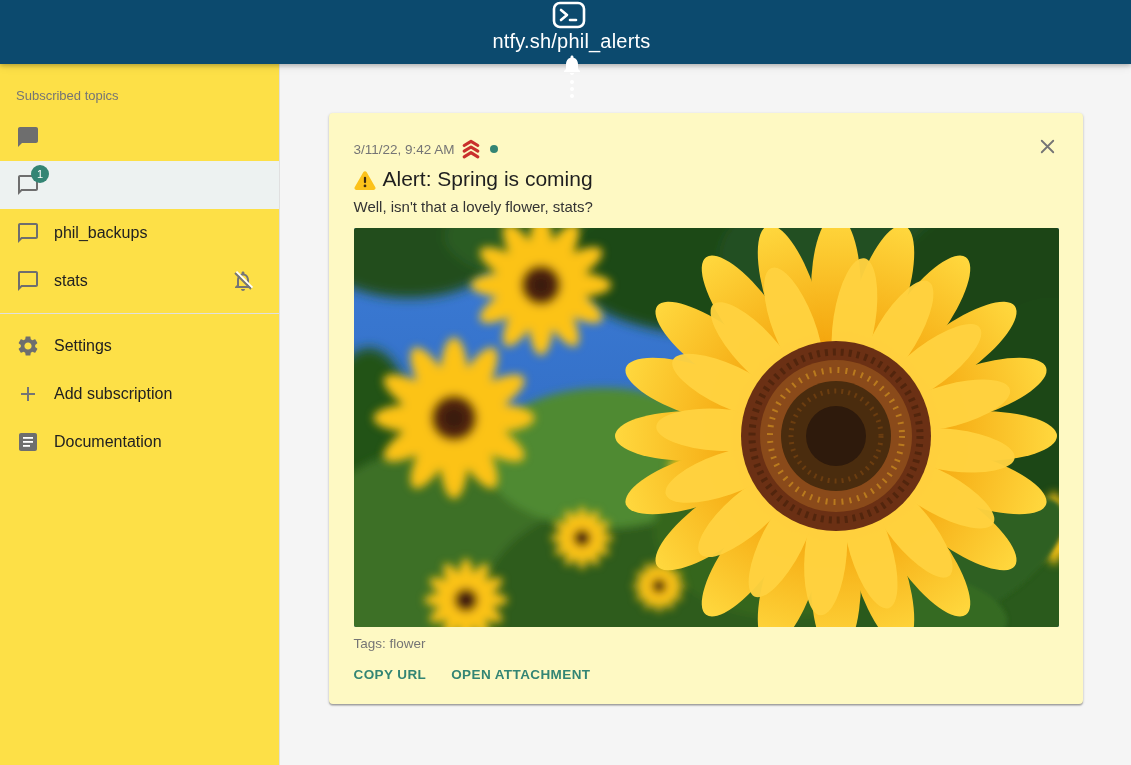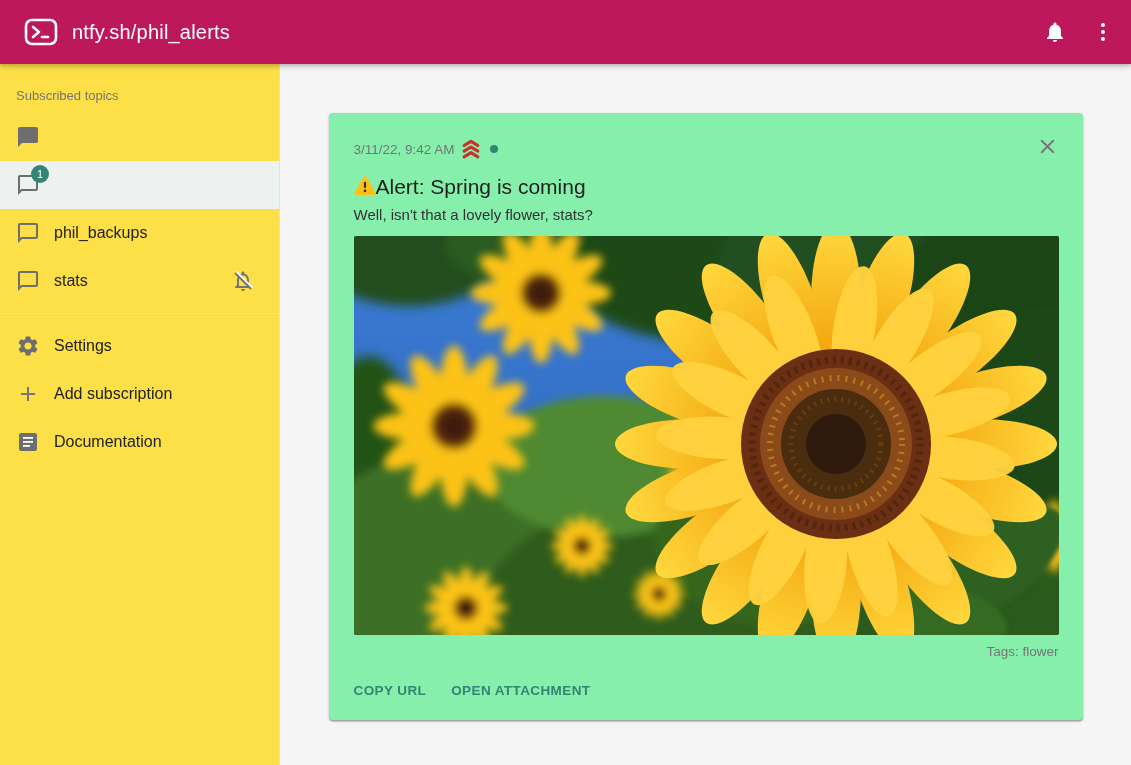--- a/index.html
+++ b/index.html
@@ -1,22 +1,22 @@
 <!DOCTYPE html>
 <html><head>
 <meta charset="utf-8">
 <style>
   * { margin:0; padding:0; box-sizing:border-box; }
   html,body { width:1131px; height:765px; overflow:hidden;
     font-family:"Liberation Sans", sans-serif; background:#f5f5f5; }
 
   
-  .appbar { height:64px; background:#be185d; display:flex; align-items:center;
+  .appbar { height:64px; background:#0c4a6e; display:flex; align-items:center;
     padding:0 4px 0 16px; box-shadow:0 2px 4px rgba(0,0,0,.2), 0 1px 10px rgba(0,0,0,.12);
-    position:relative; z-index:20; }
+    position:relative; z-index:20;flex-direction:column; }
   .appbar-logo { width:34px; height:30px; margin:0 14px 0 8px; display:flex; align-items:center; }
   .appbar-title { color:#fff; font-size:20px; font-weight:500; letter-spacing:.2px; flex:1; }
   .icon-btn { width:48px; height:48px; border:none; background:transparent; border-radius:50%;
     display:flex; align-items:center; justify-content:center; cursor:pointer; }
 
   
   .layout { display:flex; height:701px; }
   .sidebar { width:280px; background:#fde047; border-right:1px solid #e0e0e0; padding-top:8px; }
   .section-label { color:#757575; font-size:13px; font-weight:500; padding:16px 16px 10px; }
   .srow { height:48px; display:flex; align-items:center; padding:0 16px; cursor:pointer;
@@ -24,38 +24,38 @@
   .srow.selected { background:#edf2f1; }
   .srow .licon { width:24px; height:24px; margin-right:14px; flex:none; position:relative; }
   .srow .label { flex:1; white-space:nowrap; overflow:hidden; }
   .badge { position:absolute; top:-8px; right:-9px; min-width:18px; height:18px; border-radius:9px;
     background:#338574; color:#fff; font-size:11px; font-weight:500; display:flex;
     align-items:center; justify-content:center; padding:0 4px; }
   .divider { border-top:1px solid #e0e0e0; margin:8px 0; }
 
   
   .main { flex:1; overflow:hidden; }
-  .card { width:754px; margin:49px auto 0; background:#86efac; border-radius:4px; position:relative;
+  .card { width:754px; margin:49px auto 0; background:#fef9c3; border-radius:4px; position:relative;
     box-shadow:0 1px 3px rgba(0,0,0,.2), 0 1px 1px rgba(0,0,0,.14), 0 2px 1px rgba(0,0,0,.12);
     padding:26px 24px 14px 25px; }
   .meta-row { display:flex; align-items:center; }
   .timestamp { color:#757575; font-size:13.5px; }
   .prio { width:22px; height:20px; margin-left:5px; }
   .newdot { width:8px; height:8px; border-radius:50%; background:#338574; margin-left:8px; }
   .close-btn { position:absolute; top:13px; right:15px; width:40px; height:40px; border:none;
     background:transparent; border-radius:50%; cursor:pointer; display:flex;
     align-items:center; justify-content:center; }
-  .ntitle { display:flex; align-items:flex-start; margin-top:16px; }
+  .ntitle { display:flex; align-items:flex-end; gap:7px; margin-top:8px; }
   .ntitle .warn { width:22px; height:21px; flex:none; }
   .ntitle .ttext { font-size:21px; color:#1f1f1f; font-weight:400; }
   .nbody { font-size:15px; color:#333; margin-top:7px; }
   .attach { width:705px; height:399px; margin-top:13px; border-radius:2px; overflow:hidden;
     display:block; cursor:pointer; }
-  .tags { color:#757575; font-size:13.5px; margin-top:9px;text-align:right; }
-  .actions { margin-top:16px; display:flex; gap:25px; }
+  .tags { color:#757575; font-size:13.5px; margin-top:9px; }
+  .actions { margin-top:8px; display:flex; gap:25px; }
   .tbtn { border:none; background:transparent; color:#338574; font-family:"Liberation Sans",sans-serif;
     font-size:13.5px; font-weight:700; letter-spacing:.4px; padding:8px 0; cursor:pointer; }
 </style>
 </head>
 <body>
 
 <header class="appbar">
   <span class="appbar-logo">
     <svg viewBox="0 0 34 30" width="34" height="30">
       <rect x="2" y="3" width="30" height="24" rx="6" fill="none" stroke="#fff" stroke-width="2.6"></rect>

